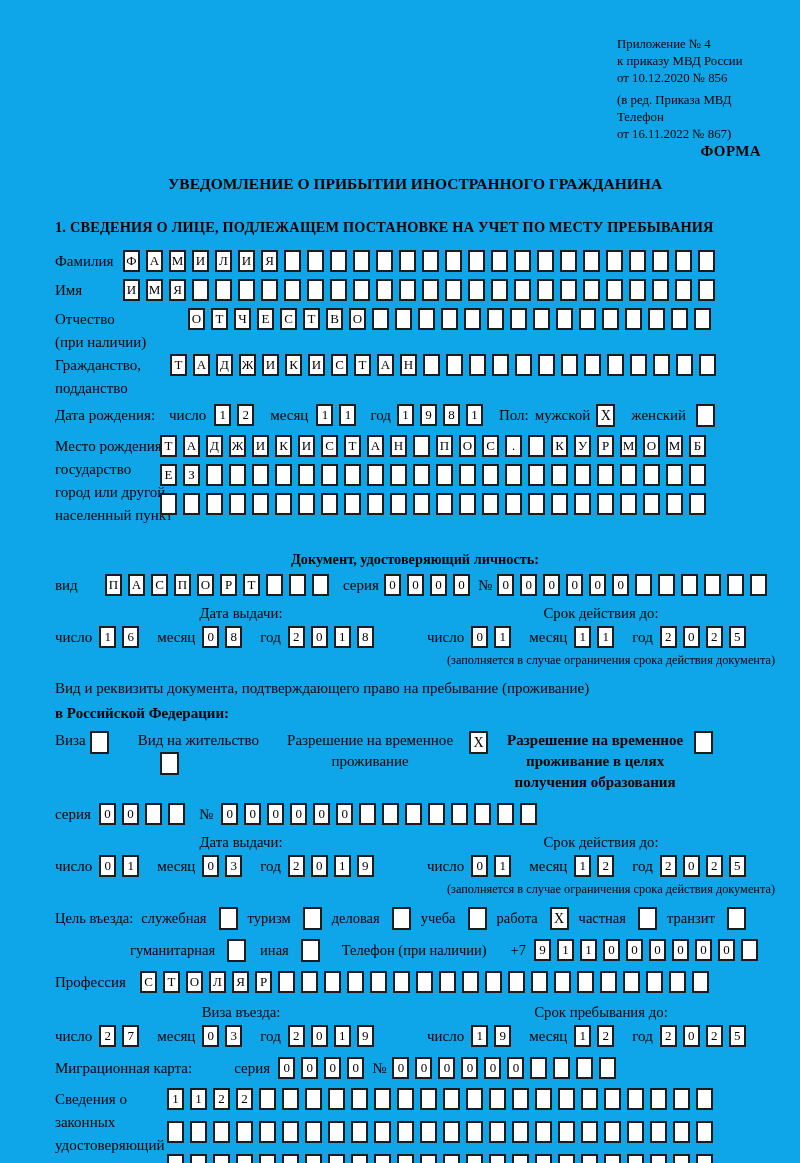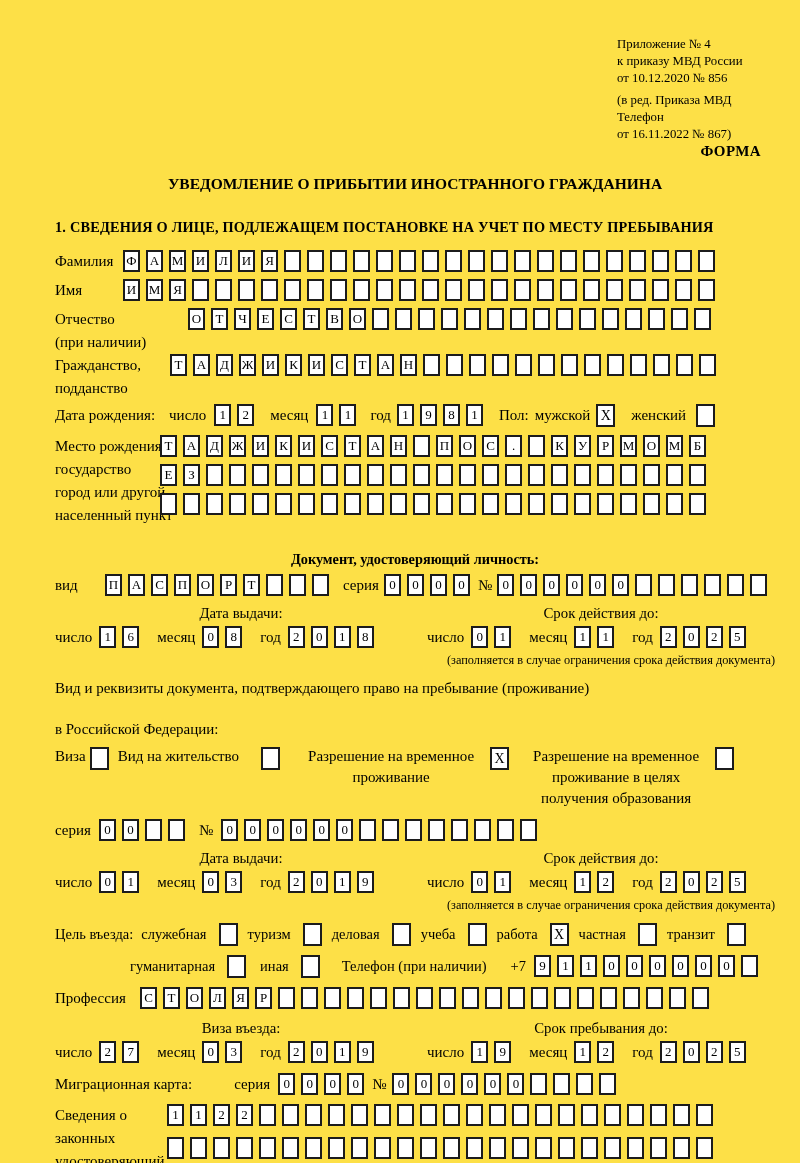--- a/index.html
+++ b/index.html
@@ -1,19 +1,19 @@
 <!DOCTYPE html>
 <html><head>
 <meta charset="utf-8">
 <style>
   html,body{margin:0;padding:0;background:#ffffff;}
   .page{
     width:800px;height:1163px;box-sizing:border-box;
     padding:36px 25px 0 55px;
-    background:#fde047;color:#000;
+    background:#0ea5e9;color:#000;
     font-family:"Liberation Serif","DejaVu Serif",serif;
     overflow:hidden;position:relative;
   }
   .appendix{margin-left:562px;font-size:12.8px;line-height:17px;}
   .appendix .grp2{margin-top:5px;}
   .forma{ text-align:right;padding-right:14px;font-weight:bold;font-size:15px;letter-spacing:.4px;}
   .title{text-align:center;font-weight:bold;font-size:15.5px;line-height:23px;margin-top:12px;}
   .blank{display:inline-block;width:58px;border-bottom:2px solid #3a3a3a;height:14px;margin-left:10px;}
   .sec-head{font-weight:bold;font-size:14.3px;margin-top:24px;margin-bottom:14px;letter-spacing:.2px;}
   .row{display:flex;align-items:flex-start;}
@@ -397,36 +397,36 @@
             <span class="cell">0</span>
             <span class="cell">2</span>
             <span class="cell">5</span>
           </span>
       </div>
       <div class="datenote">(заполняется в случае ограничения срока действия документа)</div>
     </div>
   </div>
 
   <div class="intro">Вид и реквизиты документа, подтверждающего право на пребывание (проживание)</div>
-  <div class="intro" style="margin-top:16px;">в Российской Федерации:</div>
+  <div class="intro" style="margin-top:0;font-weight:bold;">в Российской Федерации:</div>
 
   <div class="row" style="margin-top:4px;">
     <span class="opt">
       <span class="opt-txt">Виза</span>
       <span class="cbox opt-box" style="margin-left:4px;"></span>
     </span>
-    <span class="opt" style="margin-left:9px;">
+    <span class="opt" style="margin-left:29px;flex-direction:column;">
       <span class="opt-txt">Вид на жительство</span>
       <span class="cbox opt-box" style="margin-left:22px;"></span>
     </span>
     <span class="opt" style="margin-left:20px;justify-content:flex-end;">
       <span class="opt-txt ctr" style="width:182px;">Разрешение на временное проживание</span>
       <span class="cbox opt-box">X</span>
     </span>
-    <span class="opt" style="margin-left:16px;">
+    <span class="opt" style="margin-left:16px;font-weight:bold;">
       <span class="opt-txt ctr" style="width:182px;">Разрешение на временное проживание в целях получения образования</span>
       <span class="cbox opt-box"></span>
     </span>
   </div>
 
   <div class="row" style="margin-top:10px;">
     <span class="lbl" style="margin-right:8px;">серия</span>
     <span class="cells" style="margin-right:8px;">
         <span class="cell">0</span>
         <span class="cell">0</span>

